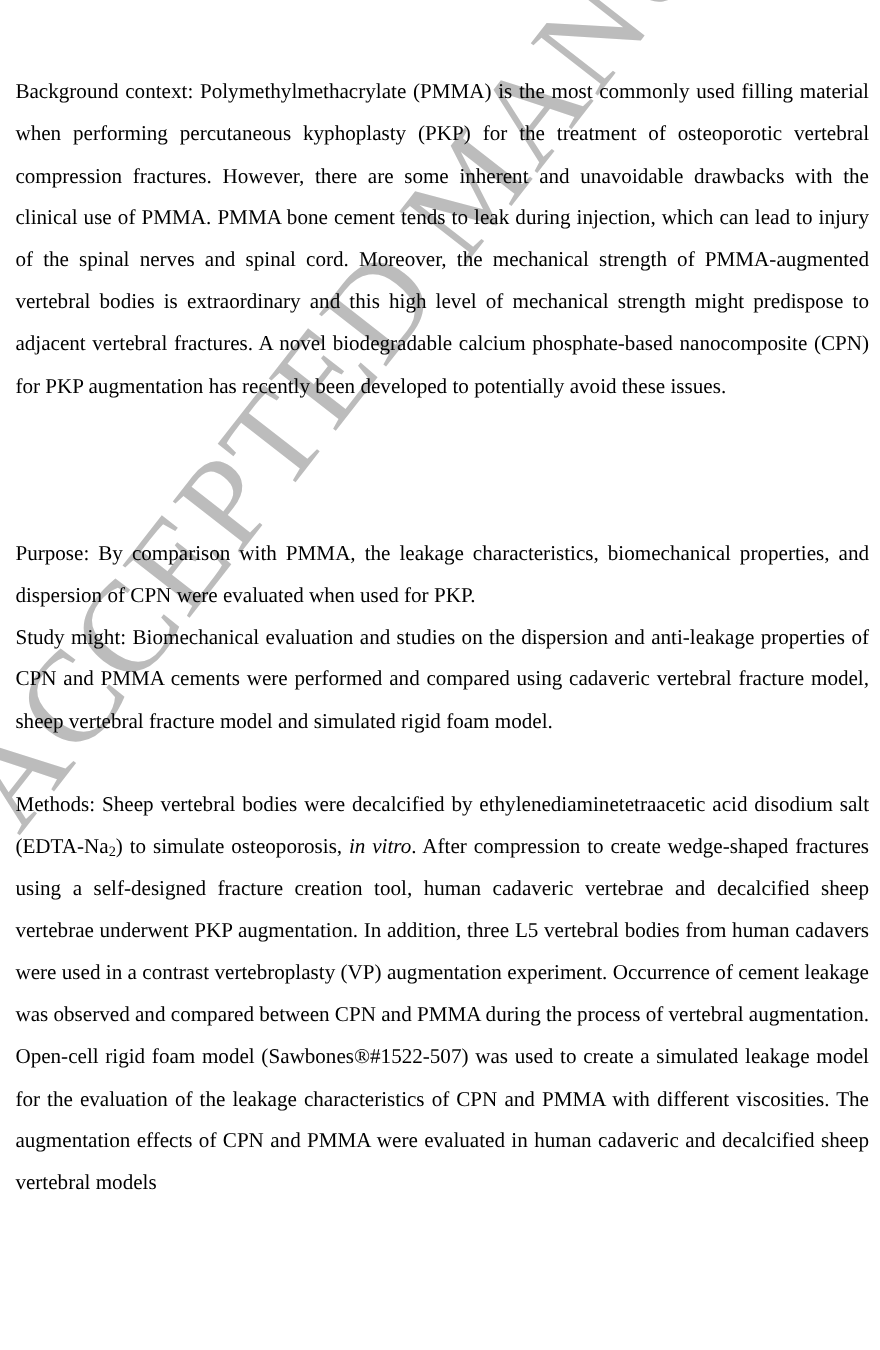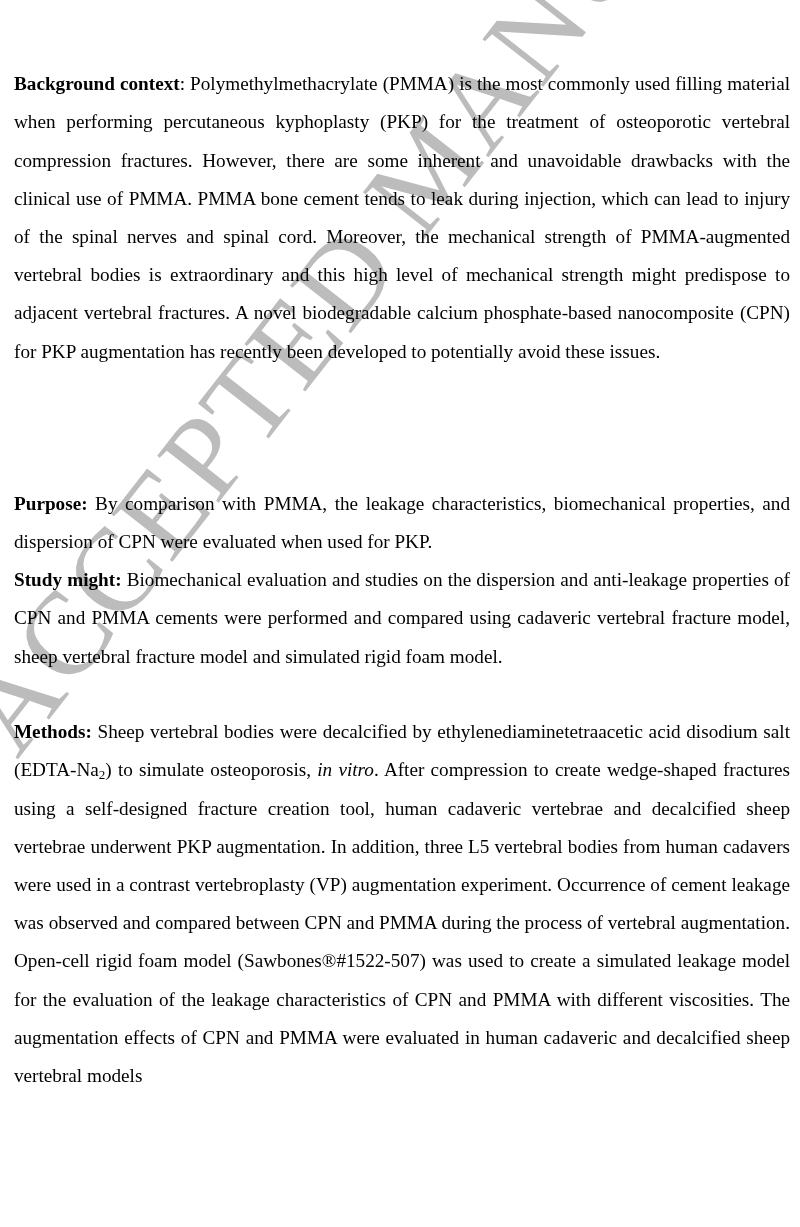--- a/index.html
+++ b/index.html
@@ -75,21 +75,21 @@
     font-size: 19.2px;
     line-height: 38.2px;
     text-align: justify;
     text-justify: inter-word;
     -webkit-hyphens: none;
     hyphens: none;
   }
   .para.last-justify {
     text-align-last: left;
   }
-  .para b { font-weight: bold; margin-top: 38px; }
+  .para b { font-weight: normal; margin-top: 38px; }
   .para i { }
   .para sub {
     font-size: 0.68em;
     vertical-align: -0.22em;
     line-height: 0;
   }
 
   #p-background { top: 46px; }
   #p-purpose    { top: 466px; }
   #p-studydesign{ top: 542px; }

